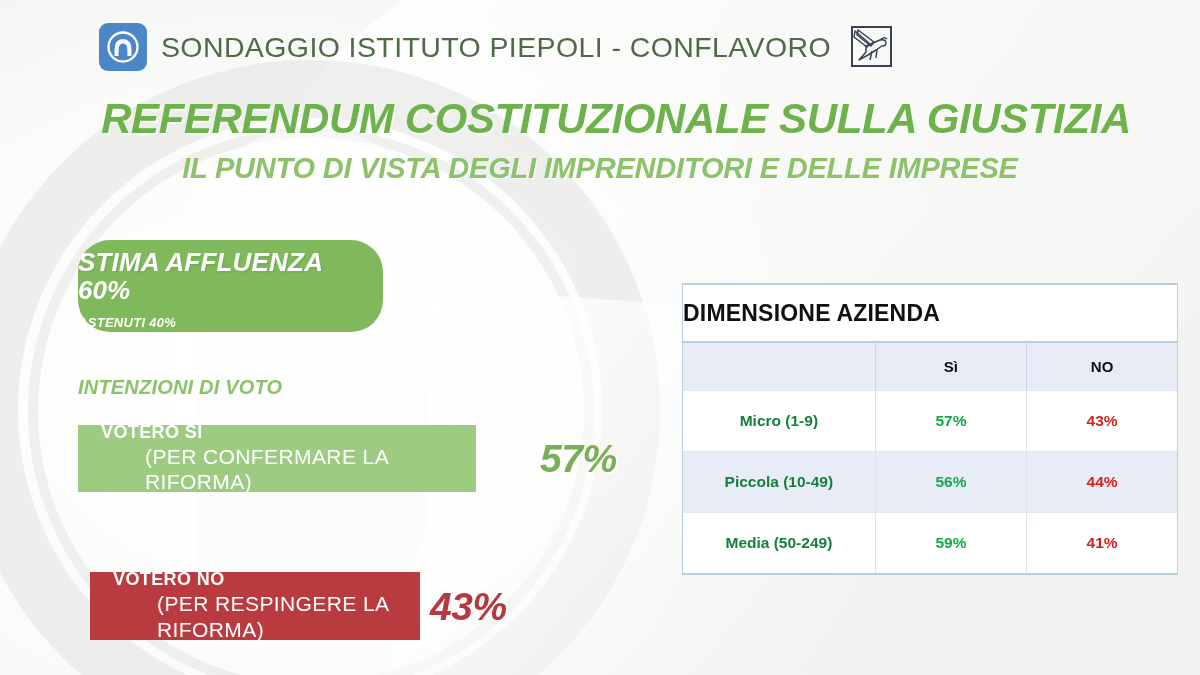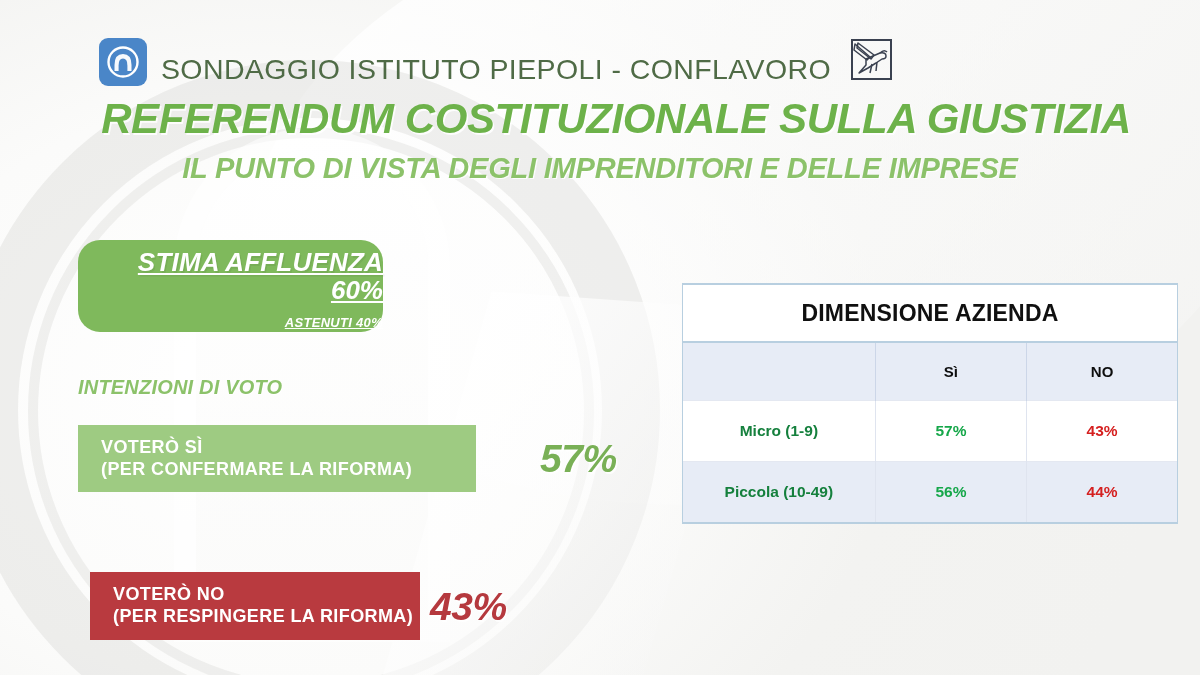--- a/index.html
+++ b/index.html
@@ -59,21 +59,21 @@
     transform: skewX(-12deg) rotate(4deg);
   }
 
   
   .header {
     position: absolute;
     left: 0; top: 8px;
     width: 996px;
     height: 78px;
     display: flex;
-    align-items: flex-end;
+    align-items: center;
     justify-content: center;
     gap: 14px;
   }
   .logo-piepoli {
     width: 48px; height: 48px;
     border-radius: 9px;
     background: #4a86c8;
     display: flex; align-items: center; justify-content: center;
     flex: 0 0 auto;
   }
@@ -118,28 +118,27 @@
     color: #8cc26a;
     text-shadow: 1.2px 1.2px 0 rgba(255,255,255,0.85);
   }
 
   
   .affluenza {
     position: absolute;
     left: 78px; top: 240px;
     width: 305px; height: 92px;
     background: #7fb95c;
-    border-radius: 22px;
+    border-radius: 32px;
     color: #ffffff;
     display: flex;
     flex-direction: column;
-    align-items: flex-end;
+    align-items: flex-start;
     justify-content: center;
     padding-top: 4px;
-    text-decoration: underline;
   }
   .affluenza-l1 {
     font-size: 26px; font-weight: bold; font-style: italic;
     letter-spacing: 0.2px;
     text-shadow: 1.5px 1.5px 0 rgba(0,0,0,0.06);
   }
   .affluenza-l2 {
     font-size: 26px; font-weight: bold; font-style: italic;
     margin-top: -3px;
   }
@@ -173,21 +172,21 @@
     width: 398px; height: 67px;
     background: #9ecb82;
   }
   .bar-no {
     left: 90px; top: 572px;
     width: 330px; height: 68px;
     background: #b93a3f;
   }
   .bar-text { line-height: 1.22; }
   .bar-text .l1 { font-size: 18px; font-weight: bold; letter-spacing: 0.4px; }
-  .bar-text .l2 { font-size: 18px; font-weight: bold; letter-spacing: 0.4px; }
+  .bar-text .l2 { font-size: 21px; font-weight: normal; letter-spacing: 0.4px; margin-left: 44px; }
 
   .pct {
     position: absolute;
     font-size: 39px;
     font-weight: bold;
     font-style: italic;
     letter-spacing: -0.5px;
     text-shadow: 1.5px 1.5px 0 rgba(255,255,255,0.8);
   }
   .pct-si { left: 540px; top: 437px; color: #79b056; }
@@ -199,30 +198,29 @@
     left: 682px; top: 283px;
     width: 496px;
     background: #ffffff;
     border: 1px solid #b8cfe0;
     border-top-width: 2px;
     border-bottom-width: 2px;
   }
   .tbl { width: 100%; border-collapse: collapse; }
   .tbl .title-row td {
     height: 57px;
-    text-align: center;
     font-size: 23px;
     font-weight: bold;
     color: #101010;
     background: #ffffff;
     border-bottom: 2px solid #b8cfe0;
     letter-spacing: 0.2px;
   }
   .tbl .head-row td {
-    height: 58px;
+    height: 48px;
     background: #e7ecf6;
     text-align: center;
     font-size: 15px;
     font-weight: bold;
     color: #0e0e0e;
     border-right: 1px solid #ccd6e8;
   }
   .tbl .head-row td:last-child { border-right: none; }
 
   .tbl tbody tr td {
@@ -328,17 +326,22 @@
         <tr>
           <td class="cat">Micro (1-9)</td>
           <td class="si">57%</td>
           <td class="no">43%</td>
         </tr>
         <tr class="alt">
           <td class="cat">Piccola (10-49)</td>
           <td class="si">56%</td>
           <td class="no">44%</td>
         </tr>
+        <tr>
+          <td class="cat">Media (50-249)</td>
+          <td class="si">59%</td>
+          <td class="no">41%</td>
+        </tr>
       </tbody>
     </table>
   </div>
 
 </div>
 
 </body></html>

